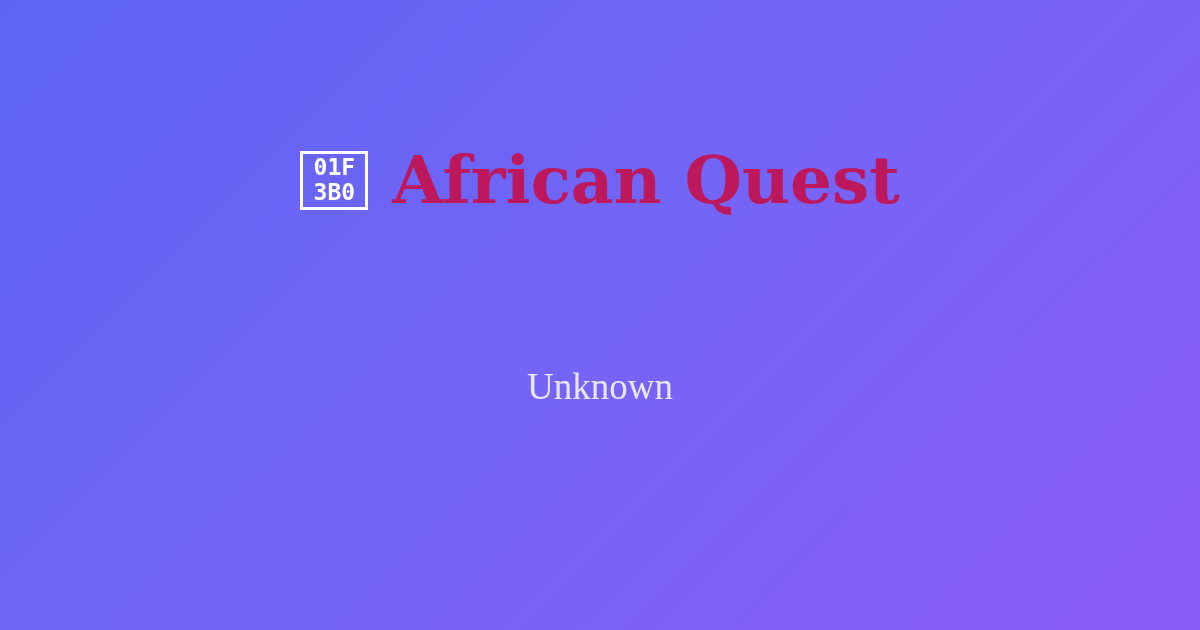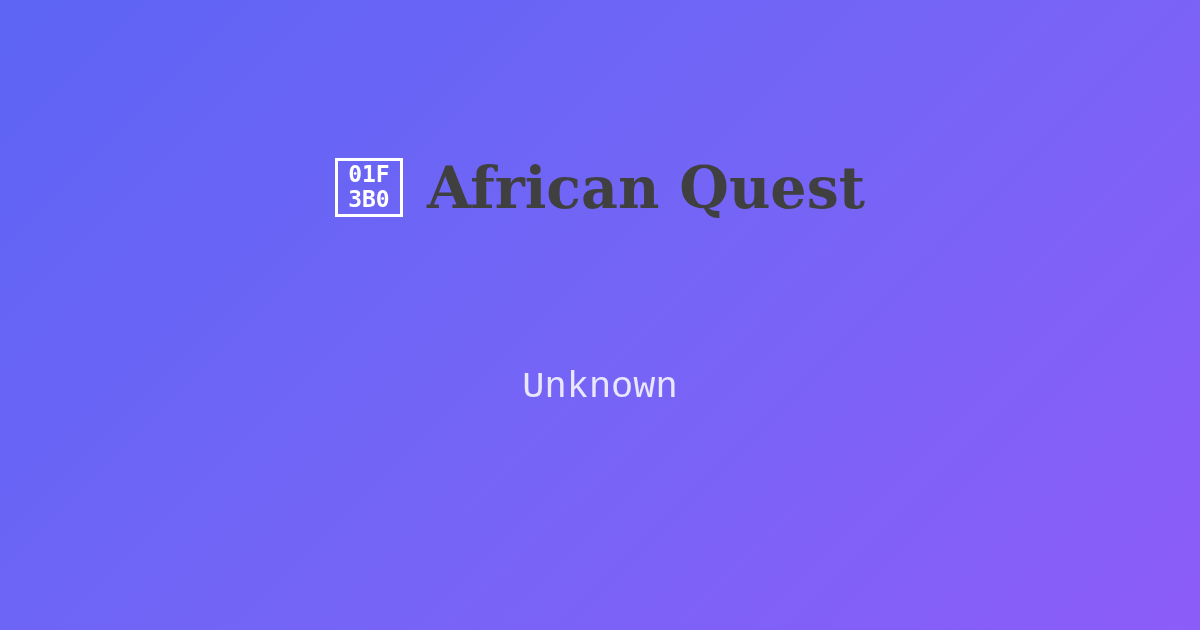--- a/index.html
+++ b/index.html
@@ -31,21 +31,20 @@
     position: absolute;
     top: 0;
     left: 0;
     width: 1200px;
     height: 360px;
     display: flex;
     flex-direction: column;
     align-items: center;
     justify-content: center;
     gap: 0;
-    margin-top: 7px;
   }
 
   .title-line {
     display: flex;
     align-items: center;
     justify-content: center;
     gap: 24px;
     white-space: nowrap;
   }
 
@@ -67,34 +66,34 @@
     font-size: 23px;
     font-weight: 700;
     line-height: 25px;
     letter-spacing: 0px;
     color: #ffffff;
   }
 
   .game-title {
     font-family: "DejaVu Serif", "Liberation Serif", serif;
     font-weight: 700;
-    font-size: 57px;
+    font-size: 66px;
     line-height: 1;
-    color: #404040;
+    color: #be185d;
     letter-spacing: 0px;
   }
 
   
   .provider {
     position: absolute;
     top: 363px;
     left: 0;
     width: 1200px;
     text-align: center;
-    font-family: Liberation Mono, monospace;
+    font-family: Liberation Serif, serif;
     font-weight: 400;
     font-size: 37px;
     line-height: 48px;
     color: rgba(255, 255, 255, 0.84);
   }
 
   
   .meta {
     position: absolute;
     top: 527px;

